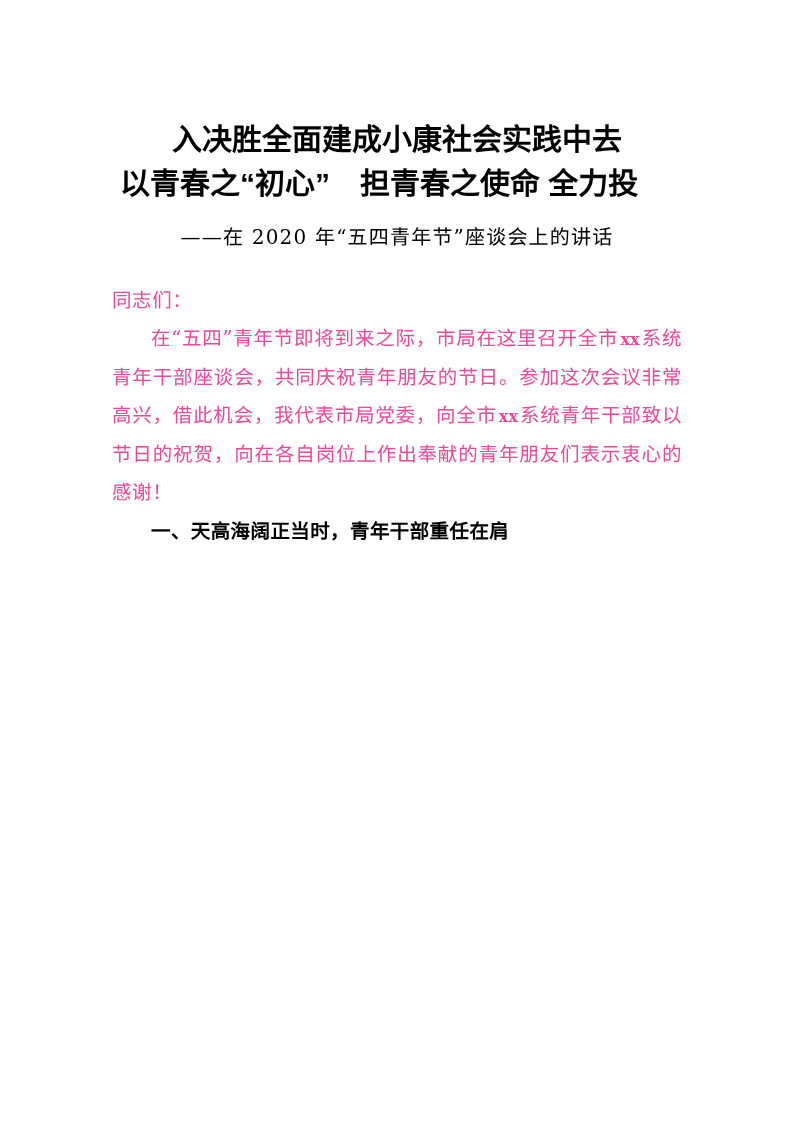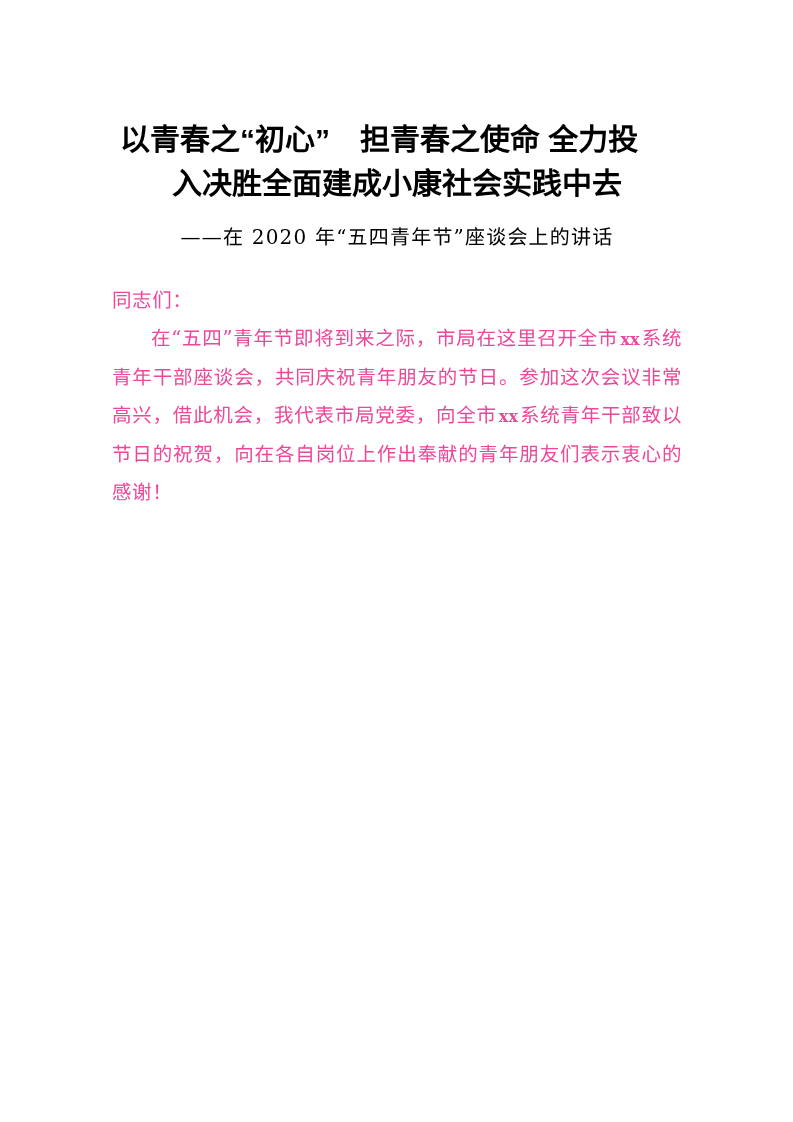--- a/index.html
+++ b/index.html
@@ -120,30 +120,31 @@
     padding: 0 2px;
   }
 </style>
 </head>
 <body>
 
 <div class="page">
   <div class="content">
 
     <h1 class="doc-title">
+      <span class="tline tline-2">入决胜全面建成小康社会实践中去</span>
       <span class="tline tline-1">以青春之“初心”　担青春之使命 全力投</span>
-      <span class="tline tline-2">入决胜全面建成小康社会实践中去</span>
     </h1>
 
     <div class="doc-subtitle">——在 2020 年“五四青年节”座谈会上的讲话</div>
 
     <div class="body-block">
 
       <p class="para salutation">同志们：</p>
 
       <p class="para indent">在“五四”青年节即将到来之际，市局在这里召开全市<span class="lat-b">xx</span>系统青年干部座谈会，共同庆祝青年朋友的节日。参加这次会议非常高兴，借此机会，我代表市局党委，向全市<span class="lat-b">xx</span>系统青年干部致以节日的祝贺，向在各自岗位上作出奉献的青年朋友们表示衷心的感谢！</p>
 
 
+      <h2 class="section-heading">一、天高海阔正当时，青年干部重任在肩</h2>
 
 
     </div>
   </div>
 </div>
 
 </body></html>

